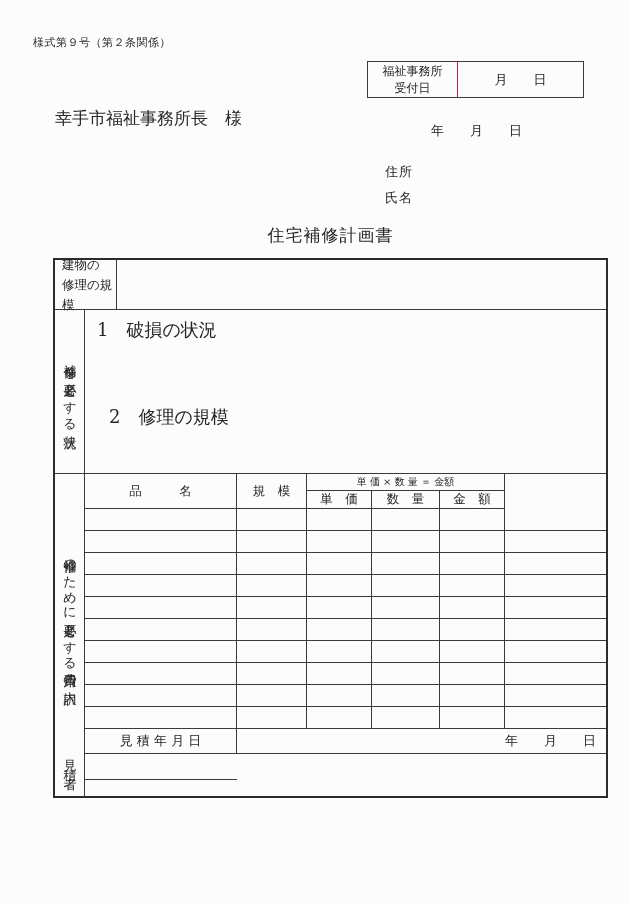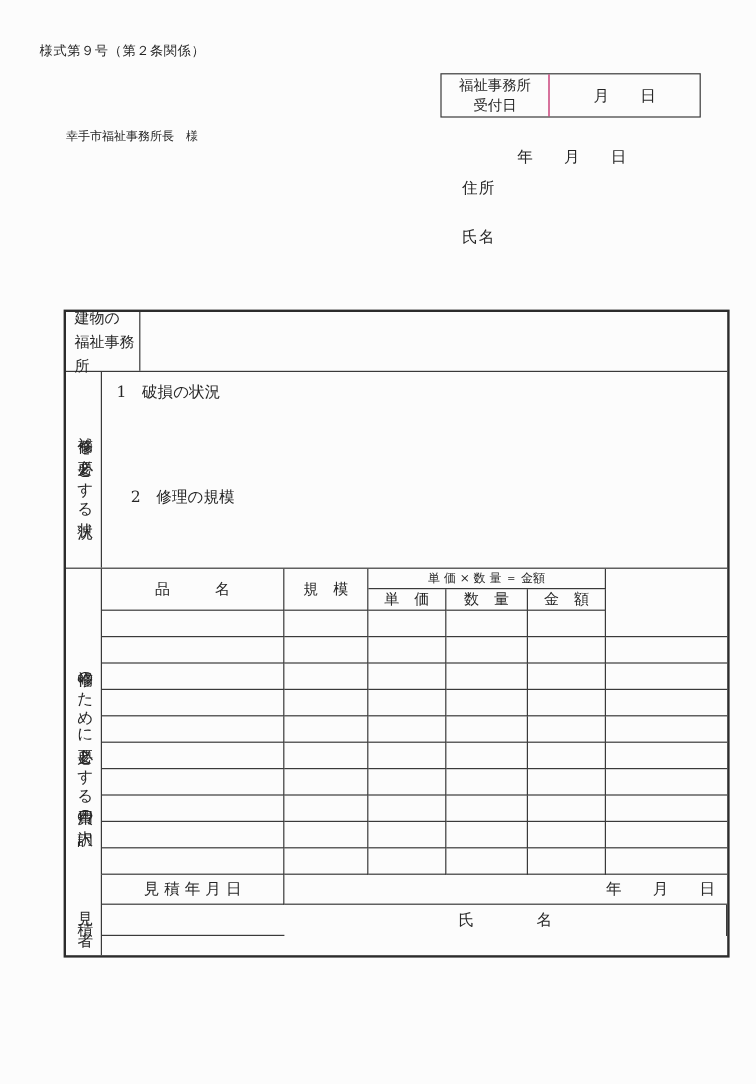--- a/index.html
+++ b/index.html
@@ -9,23 +9,23 @@
     width: 630px;
     height: 903px;
     margin: 0 auto;
     background: #fcfcfc;
     font-family: "DejaVu Serif", "Liberation Serif", serif;
     color: #262626;
     overflow: hidden;
   }
   .abs { position: absolute; }
   .form-number { left: 33px; top: 35px; font-size: 11px; letter-spacing: 0.5px; }
-  .addressee   { left: 55px; top: 107px; font-size: 10px; }
+  .addressee   { left: 55px; top: 107px; font-size: 17px; }
   .date-line   { left: 431px; top: 122px; font-size: 13px; }
-  .addr-label  { left: 385px; top: 148px; font-size: 13px; letter-spacing: 1px; }
+  .addr-label  { left: 385px; top: 163px; font-size: 13px; letter-spacing: 1px; }
   .name-label  { left: 385px; top: 189px; font-size: 13px; letter-spacing: 1px; }
   .doc-title   { left: 53px; top: 224px; width: 555px; text-align: center;
                  font-size: 17px; letter-spacing: 1px; }
 
   
   .reception-box {
     left: 367px; top: 61px; width: 217px; height: 37px;
     border: 1px solid #3a3a3a; display: flex;
   }
   .reception-box .rb-label {
@@ -58,21 +58,21 @@
   .sec2 { display: flex; height: 164px; border-bottom: 1px solid #3a3a3a; }
   .vtext {
     writing-mode: vertical-rl; text-orientation: upright;
     font-size: 13px;
   }
   .sec2 .s2-label {
     width: 30px; border-right: 1px solid #3a3a3a;
     display: flex; align-items: center; justify-content: center;
   }
   .sec2 .s2-label .vtext { letter-spacing: 1.5px; }
-  .sec2 .s2-content { flex: 1; position: relative; font-size: 13px; }
+  .sec2 .s2-content { flex: 1; position: relative; font-size: 18px; }
   .s2-item1 { position: absolute; left: 12px; top: 8px; }
   .s2-item2 { position: absolute; left: 24px; top: 95px; }
 
   .sec3 {
     display: grid;
     grid-template-columns: 30px 152px 70px 65px 68px 65px 1fr;
     grid-template-rows: 17px 18px repeat(10, 22px);
     font-size: 12.5px;
   }
   .sec3 .c { display: flex; align-items: center; justify-content: center; }
@@ -117,26 +117,27 @@
     <div class="rb-label">福祉事務所
 受付日</div>
     <div class="rb-value">月　　日</div>
   </div>
 
   <div class="abs addressee">幸手市福祉事務所長　様</div>
   <div class="abs date-line">年　　月　　日</div>
   <div class="abs addr-label">住所</div>
   <div class="abs name-label">氏名</div>
 
+  <div class="abs doc-title">住宅補修計画書</div>
 
   <div class="abs form-table">
 
     <div class="sec1">
       <div class="s1-label">建物の
-福祉事務所</div>
+修理の規模</div>
       <div class="s1-value"></div>
     </div>
 
     <div class="sec2">
       <div class="s2-label">
         <span class="vtext">補修を必要とする状況</span>
       </div>
       <div class="s2-content">
         <div class="s2-item1">1　破損の状況</div>
         <div class="s2-item2">2　修理の規模</div>
@@ -216,18 +217,17 @@
         <div class="c bb" style="grid-area: 12 / 7;"></div>
       </div>
 
     <div class="sec4">
       <div class="s4-label">
         <span class="vtext">見積者</span>
       </div>
       <div class="s4-rowlabel br bb">見 積 年 月 日</div>
       <div class="s4-value bb">年　　月　　日</div>
       <div class="s4-value bb"></div>
-      <div class="s4-rowlabel br">氏　　　　名</div>
       <div class="s4-value"></div>
     </div>
 
   </div>
 </div>
 
 </body></html>

